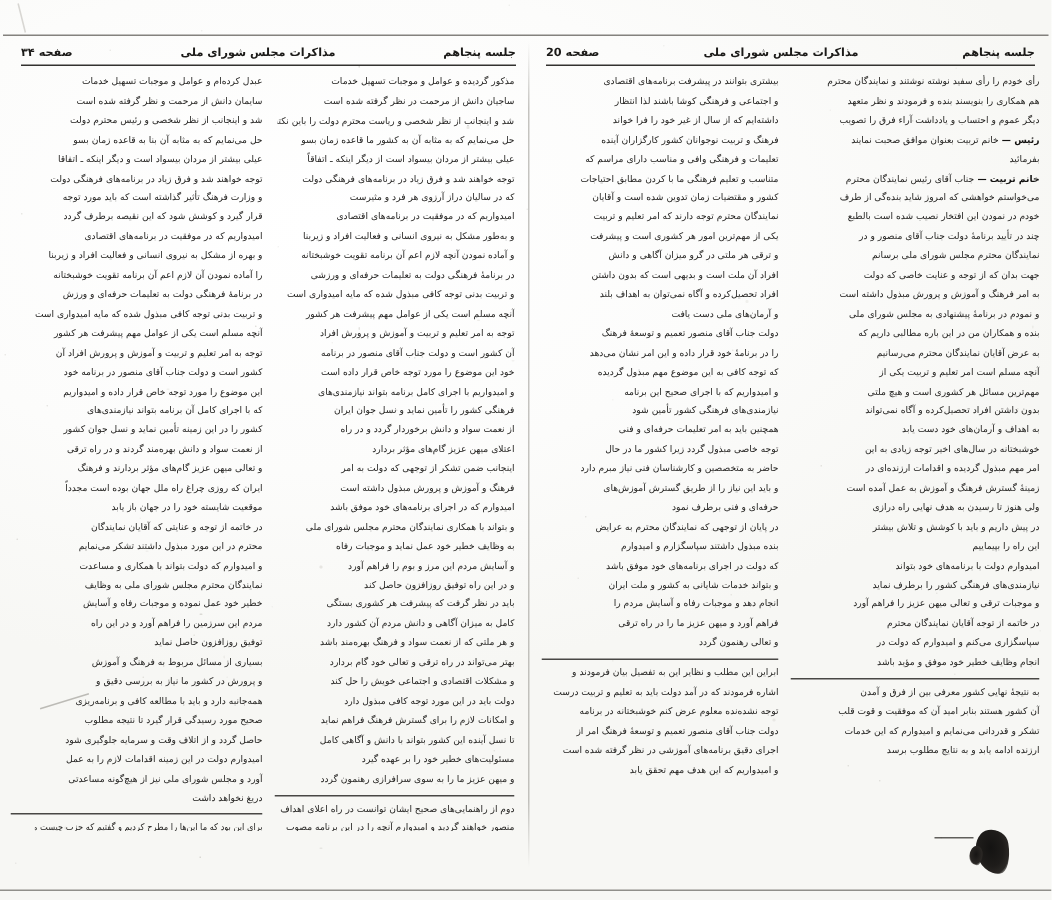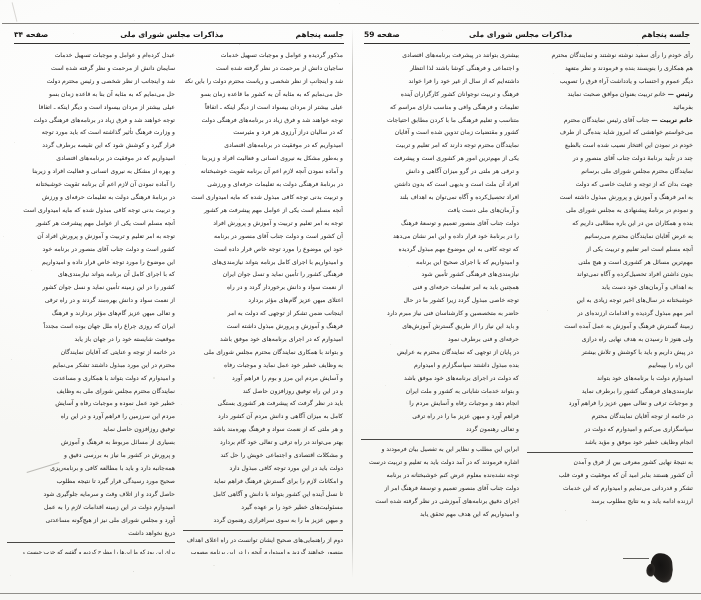--- a/index.html
+++ b/index.html
@@ -278,21 +278,21 @@
     <span class="ln" style="transform: scaleX(0.9032);">برای این بود که ما این‌ها را مطرح کردیم و گفتیم که حزب چیست مقدسی</span>
   </div>
 
 <div class="gutter" style="left:352px;"></div>
 
 <div class="hdr" style="left:364px;width:326px;">
   <span class="slot">جلسه پنجاهم</span>
   <span class="spacer"></span>
   <span class="slot">مذاکرات مجلس شورای ملی</span>
   <span class="spacer"></span>
-  <span class="slot">صفحه 59</span>
+  <span class="slot">صفحه 20</span>
 </div>
 <div class="rule-head" style="left:364px;width:326px;top:43px;"></div>
 
 <div class="col" id="R-inner" style="right:182px;width:158px;top:49px;height:512px;">
     <span class="ln">بیشتری بتوانند در پیشرفت برنامه‌های اقتصادی</span>
     <span class="ln">و اجتماعی و فرهنگی کوشا باشند لذا انتظار</span>
     <span class="ln">داشته‌ایم که از سال از غیر خود را فرا خواند</span>
     <span class="ln">فرهنگ و تربیت نوجوانان کشور کارگزاران آینده</span>
     <span class="ln">تعلیمات و فرهنگی وافی و مناسب دارای مراسم که</span>
     <span class="ln">متناسب و تعلیم فرهنگی ما با کردن مطابق احتیاجات</span>

